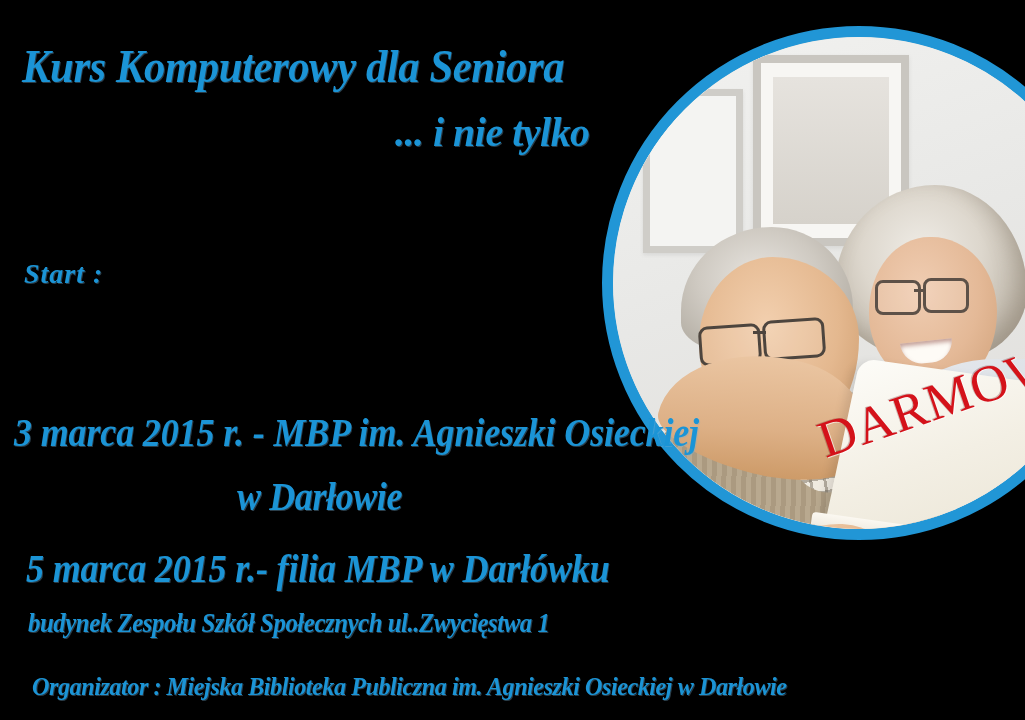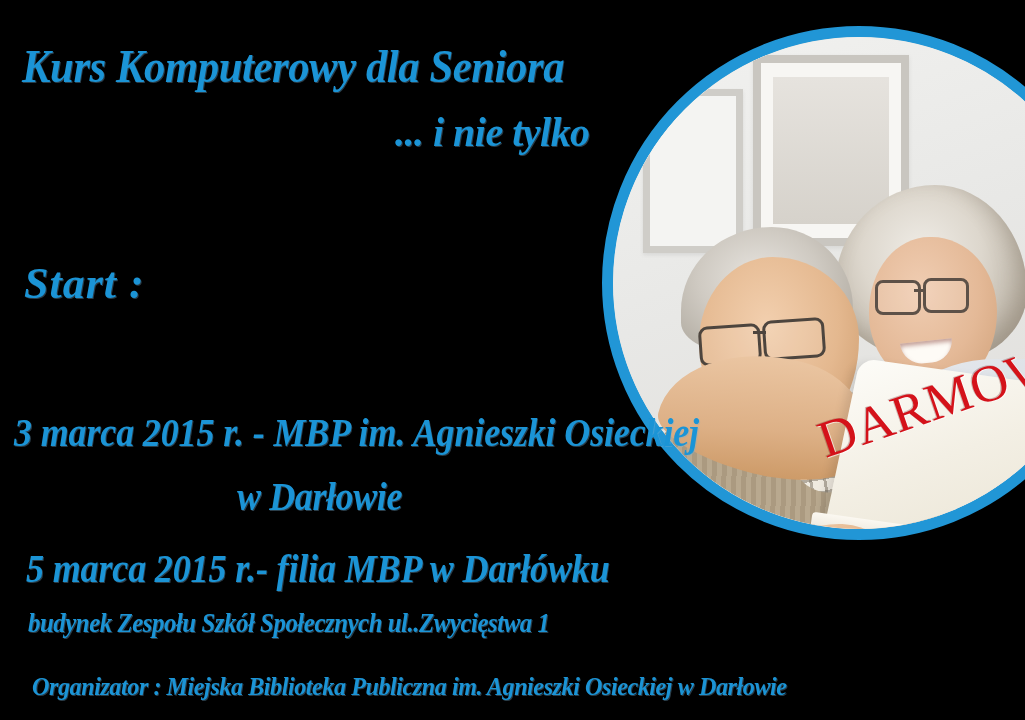--- a/index.html
+++ b/index.html
@@ -38,21 +38,21 @@
   #title-line2 {
     left: 395px;
     top: 108px;
     font-size: 42px;
     transform: scaleX(0.95);
     transform-origin: left center;
   }
   #start-label {
     left: 24px;
     top: 258px;
-    font-size: 44px;
+    font-size: 28px;
     letter-spacing: 1px;
     font-family: "Liberation Serif", "DejaVu Serif", serif;
   }
 
   #date-line-1 {
     left: 14px;
     top: 408px;
     font-size: 41px;
     transform: scaleX(0.88);
     transform-origin: left center;

